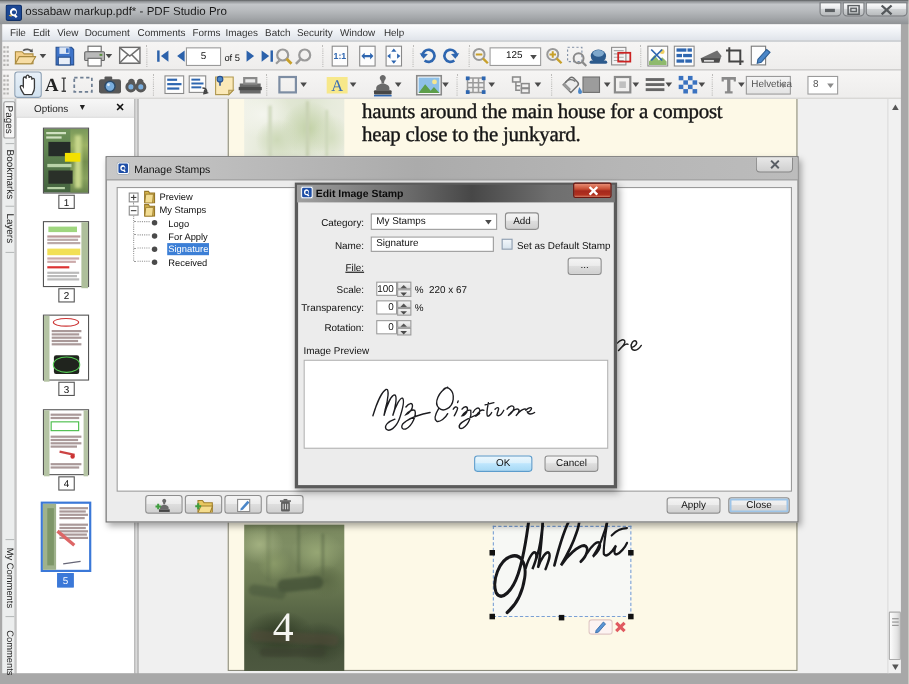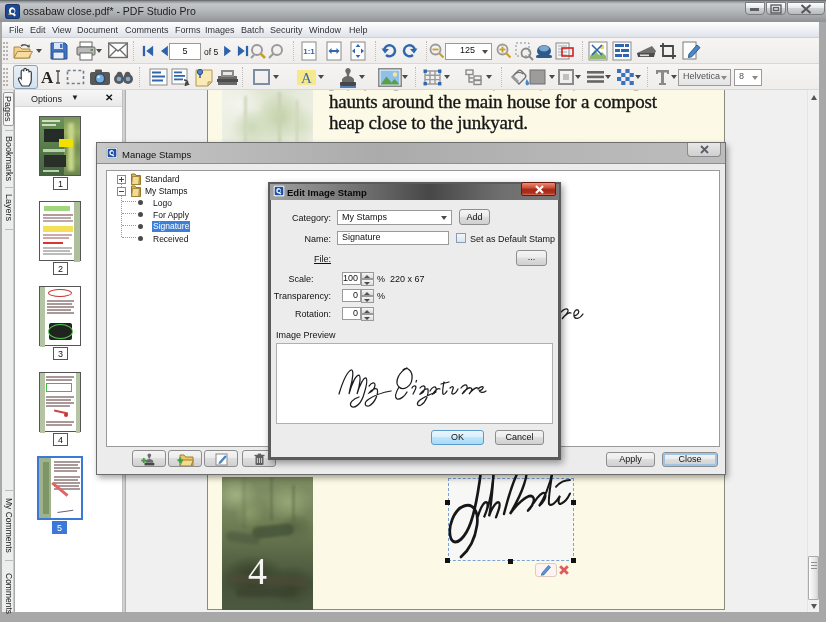--- a/index.html
+++ b/index.html
@@ -41,40 +41,40 @@
 #vscroll { left:807px; top:90px; width:12px; height:522px; background:#f1f1f1; border-left:1px solid #e4e4e4; }
 
 
 #dlg1 { left:96px; top:142px; width:630px; height:333px; z-index:100;
   background:#ececec; border:1px solid #6e6e6e; box-shadow:2px 3px 6px rgba(0,0,0,0.35); }
 #dlg1 .tbarhead { position:absolute; left:0; top:0; width:628px; height:21px;
   background:linear-gradient(90deg,#c8c8c8,#ababab 45%,#b6b6b6 75%,#bcbcbc); border-bottom:1px solid #8f8f8f;}
 #tree { position:absolute; left:9px; top:27px; width:614px; height:277px; background:#fff; border:1px solid #9a9a9a; }
 .titem { position:absolute; font-size:8.5px; color:#111; }
 
-#dlg2 { left:268px; top:182px; width:293px; height:278px; z-index:200;
+#dlg2 { left:268px; top:166px; width:293px; height:278px; z-index:200;
   background:#ececec; border:3px solid #5b5b5b; box-shadow:2px 3px 7px rgba(0,0,0,0.4); }
 #dlg2 .dtitle { position:absolute; left:-1px; top:-1px; width:289px; height:16px;
   background:linear-gradient(90deg,#a0a0a0,#6b6b6b 35%,#474747 55%,#6f6f6f 80%,#787878); }
 .flabel { position:absolute; font-size:9px; color:#111; text-align:right; }
 .tfield { position:absolute; background:#fff; border:1px solid #9a9a9a; font-size:9px; color:#111; }
 .btn { position:absolute; border:1px solid #8e8e8e; border-radius:3px; text-align:center;
   background:linear-gradient(180deg,#f4f4f4,#ececec 45%,#dedede 50%,#d0d0d0); font-size:9px; color:#111; }
 .btnblue { border:1px solid #5c9ccc; background:linear-gradient(180deg,#eaf6fd,#d9f0fc 45%,#bee6fd 50%,#a7d9f5); }
 .spin { position:absolute; width:13px; height:14px; }
 .spin .up,.spin .dn { position:absolute; left:0; width:13px; height:7px; border:1px solid #9a9a9a;
   background:linear-gradient(180deg,#f5f5f5,#dcdcdc); }
 .spin .up{top:0;} .spin .dn{top:7px;}
 </style>
 </head>
 <body>
 <div id="app">
 
 <div class="abs" id="titlebar">
-  <div class="abs ttxt">ossabaw close.pdf* - PDF Studio Pro</div>
+  <div class="abs ttxt">ossabaw markup.pdf* - PDF Studio Pro</div>
 </div>
 <svg class="abs" style="left:5px;top:4px;z-index:6;" width="15" height="15" viewBox="0 0 16 16">
   <rect x="0.5" y="0.5" width="15" height="15" rx="2" fill="#1c4793" stroke="#0f2f66"></rect>
   <path d="M3 11 l3-2 v3 z" fill="#e8b93c"></path>
   <path d="M8.2 3.4 a4 4 0 1 0 0.1 8 l1.8 1.8 1.6-1.5 -1.7-1.7 a4 4 0 0 0 -1.8-6.6 z M8.2 5.6 a2.1 2.1 0 1 1 0 4.2 2.1 2.1 0 0 1 0-4.2 z" fill="#fff"></path>
 </svg>
 <div class="abs winbtn" style="left:745px; width:20px;"></div>
 <div class="abs winbtn" style="left:766px; width:20px;"></div>
 <div class="abs winbtn" style="left:787px; width:38px;"></div>
 <div class="abs" style="left:750px;top:8px;width:9px;height:2.5px;background:#5c6063;z-index:6;"></div>
@@ -362,21 +362,21 @@
         <rect x="9.4" y="9" width="4.2" height="4" fill="#3a72c0"></rect>
     <rect x="5.2" y="13" width="4.2" height="4" fill="#3a72c0"></rect>
         <rect x="13.6" y="13" width="4.2" height="4" fill="#3a72c0"></rect>
   </svg>
   <div class="abs darr" style="left:633px;top:11px;"></div>
   <div class="abs tsep" style="left:645px;"></div>
   <svg class="abs" style="left:652px;top:4px;" width="17" height="18" viewBox="0 0 17 18">
     <path d="M2 2 h13 v4 h-2 V4.5 h-3 V15 h2 v2 H5 v-2 h2 V4.5 H4 V6 H2 z" fill="#8a8a8a"></path>
   </svg>
   <div class="abs darr" style="left:669px;top:11px;"></div>
-  <div class="abs tfield" style="left:676px;top:5px;width:53px;height:17px;background:linear-gradient(180deg,#f4f4f4,#e4e4e4);">
+  <div class="abs tfield" style="left:676px;top:5px;width:41px;height:17px;background:linear-gradient(180deg,#f4f4f4,#e4e4e4);">
     <span style="position:absolute;left:4px;top:1px;color:#555;">Helvetica</span>
     <span class="darr" style="position:absolute;right:3px;top:6px;border-top-color:#8a8a8a;"></span>
   </div>
   <div class="abs tfield" style="left:732px;top:5px;width:28px;height:17px;">
     <span style="position:absolute;left:4px;top:1px;color:#555;">8</span>
     <span class="darr" style="position:absolute;right:3px;top:6px;border-top-color:#8a8a8a;"></span>
   </div>
 </div>
 
 <div class="abs" id="tabstrip">
@@ -575,21 +575,21 @@
     </div>
 
     <svg class="abs" style="left:23px;top:1px;" width="12" height="13" viewBox="0 0 12 13">
       <path d="M1.5 2 h3.5 l1 1.5 H10.5 v9 H1.5 z" fill="#d8b84e" stroke="#97772a"></path>
       <path d="M2.5 4.5 h7 l-0.8 8 H1.6 z" fill="#f2dc92" stroke="#97772a" stroke-width="0.8"></path>
     </svg>
     <svg class="abs" style="left:23px;top:13px;" width="12" height="13" viewBox="0 0 12 13">
       <path d="M1.5 2 h3.5 l1 1.5 H10.5 v9 H1.5 z" fill="#d8b84e" stroke="#97772a"></path>
       <path d="M2.5 4.5 h7 l-0.8 8 H1.6 z" fill="#f2dc92" stroke="#97772a" stroke-width="0.8"></path>
     </svg>
-    <div class="titem" style="left:38px;top:3px;">Standard</div>
+    <div class="titem" style="left:38px;top:3px;">Preview</div>
     <div class="titem" style="left:38px;top:15px;">My Stamps</div>
     <div class="abs" style="left:31px;top:29px;width:5px;height:5px;background:#4a4a4a;border-radius:50%;"></div>
     <div class="abs" style="left:31px;top:41px;width:5px;height:5px;background:#4a4a4a;border-radius:50%;"></div>
     <div class="abs" style="left:31px;top:53px;width:5px;height:5px;background:#4a4a4a;border-radius:50%;"></div>
     <div class="abs" style="left:31px;top:65px;width:5px;height:5px;background:#4a4a4a;border-radius:50%;"></div>
     <div class="titem" style="left:46px;top:27px;">Logo</div>
     <div class="titem" style="left:46px;top:39px;">For Apply</div>
     <div class="titem" style="left:45px;top:50px;background:#3c7fd6;color:#fff;padding:0 1px 1px 1px;">Signature</div>
     <div class="titem" style="left:46px;top:63px;">Received</div>
 
@@ -654,21 +654,21 @@
   </div>
   <div class="btn" style="left:188px;top:24px;width:31px;height:16px;line-height:14px;">Add</div>
   <div class="flabel" style="left:0px;top:49px;width:60px;">Name:</div>
   <div class="tfield" style="left:66px;top:46px;width:112px;height:14px;">
         <span style="position:absolute;left:4px;top:0px;">Signature</span>
       </div>
   <div class="abs" style="left:185px;top:48px;width:10px;height:10px;border:1px solid #8a9cb0;background:linear-gradient(180deg,#f2f6fa,#d8e4ee);"></div>
   <div class="abs" style="left:199px;top:49px;font-size:9px;color:#111;">Set as Default Stamp</div>
   <div class="flabel" style="left:0px;top:69px;width:60px;text-decoration:underline;">File:</div>
   <div class="btn" style="left:245px;top:65px;width:31px;height:16px;line-height:12px;">...</div>
-  <div class="flabel" style="left:0px;top:89px;width:60px;text-align:center;">Scale:</div>
+  <div class="flabel" style="left:0px;top:89px;width:60px;">Scale:</div>
   <div class="tfield" style="left:71px;top:87px;width:19px;height:13px;text-align:right;">
         <span style="position:absolute;right:2px;top:0px;">100</span>
       </div>
   <div class="spin" style="left:90px;top:87px;">
     <div class="up">
           <span class="darr" style="position:absolute;left:2px;top:2px;border-top:none;border-bottom:3.5px solid #555;border-left-width:3.5px;border-right-width:3.5px;"></span>
         </div>
     <div class="dn">
           <span class="darr" style="position:absolute;left:2px;top:2px;border-left-width:3.5px;border-right-width:3.5px;border-top-width:3.5px;"></span>
         </div>

